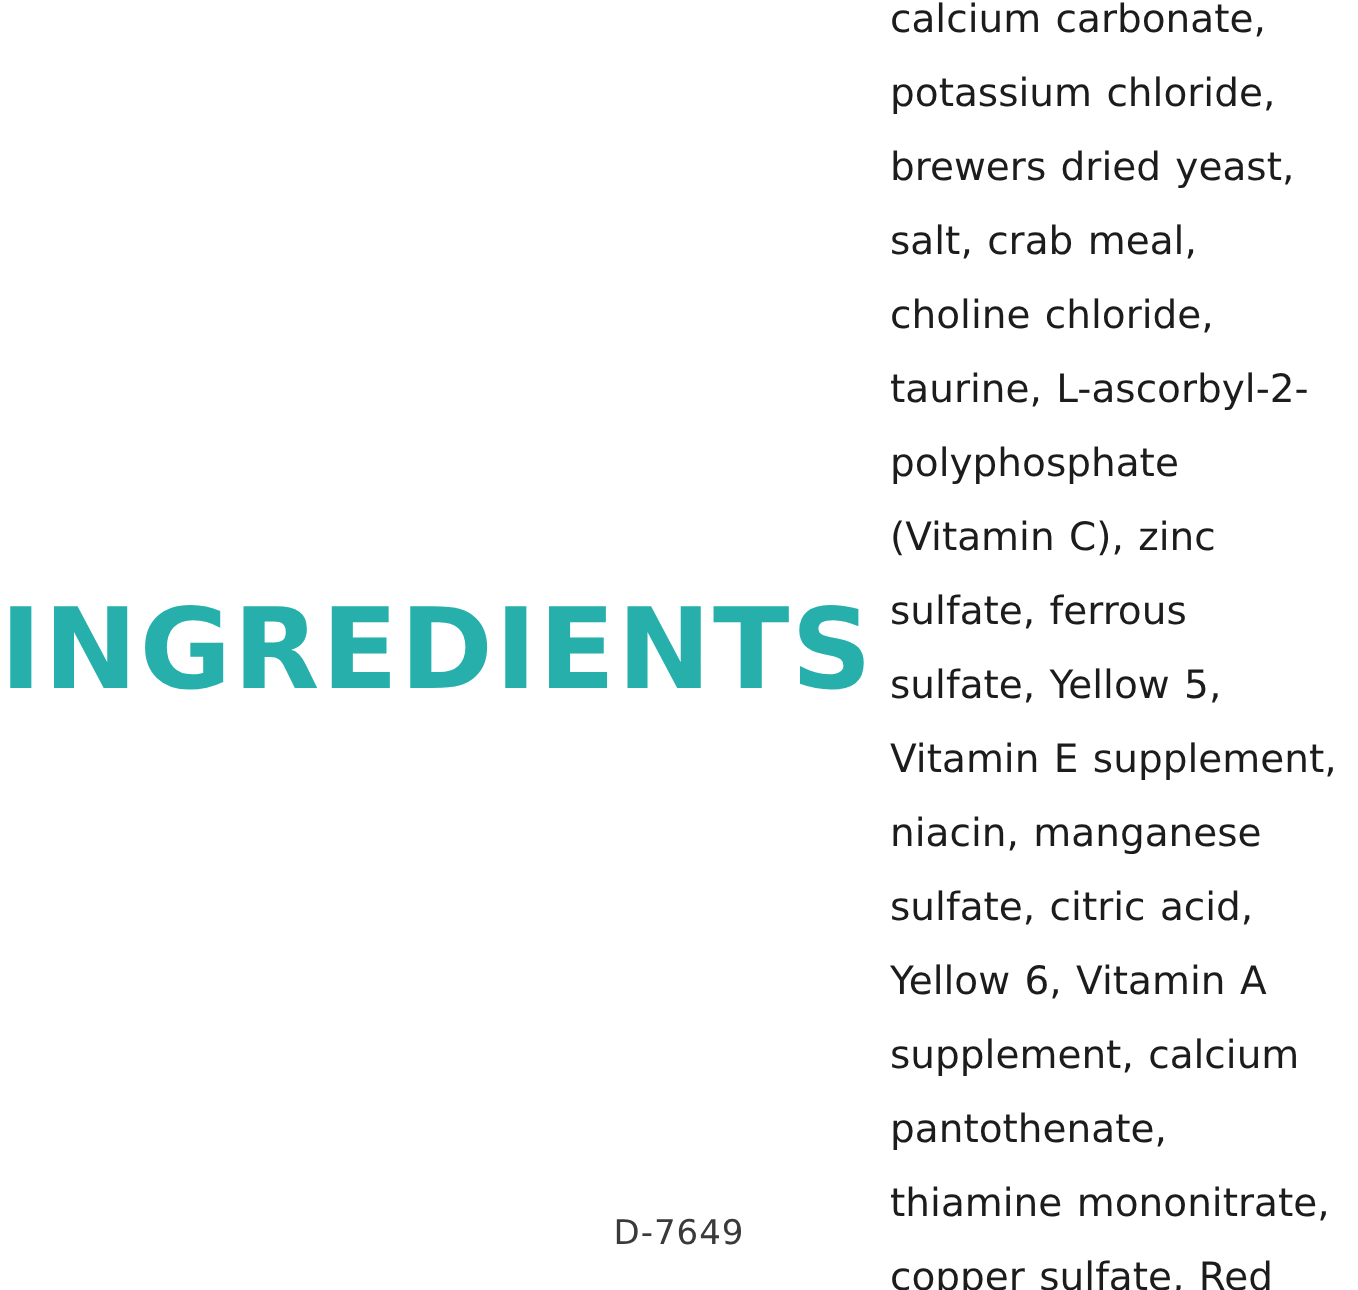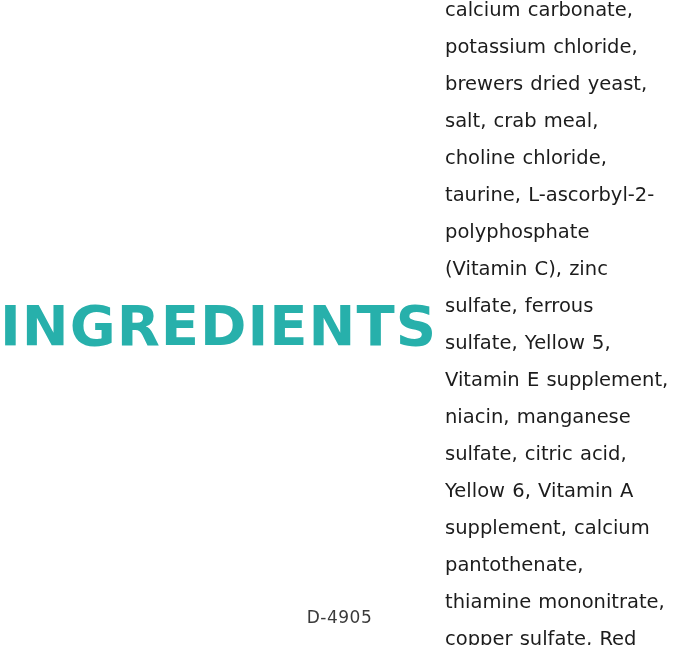--- a/index.html
+++ b/index.html
@@ -57,15 +57,15 @@
 </style>
 </head>
 <body>
 
 <div class="page">
 
   <div class="title">INGREDIENTS</div>
 
   <div class="ingredients-body">Ocean whitefish, chicken meal, brewers rice, chicken by-product meal, animal fat preserved with mixed-tocopherols, pea starch, barley, corn gluten meal, animal liver flavor, cassava root flour, natural and artificial flavors, pork and bone meal, phosphoric acid, calcium carbonate, potassium chloride, brewers dried yeast, salt, crab meal, choline chloride, taurine, L-ascorbyl-2-polyphosphate (Vitamin C), zinc sulfate, ferrous sulfate, Yellow 5, Vitamin E supplement, niacin, manganese sulfate, citric acid, Yellow 6, Vitamin A supplement, calcium pantothenate, thiamine mononitrate, copper sulfate, Red 40, riboflavin supplement, Vitamin B-12 supplement, pyridoxine hydrochloride, Blue 2, folic acid, Vitamin D-3 supplement, calcium iodate, BHA (a preservative), biotin, menadione sodium bisulfite complex (Vitamin K), BHT (a preservative), sodium selenite.</div>
 
-  <div class="code">D-4905</div>
+  <div class="code">D-7649</div>
 
 </div>
 
 </body></html>

